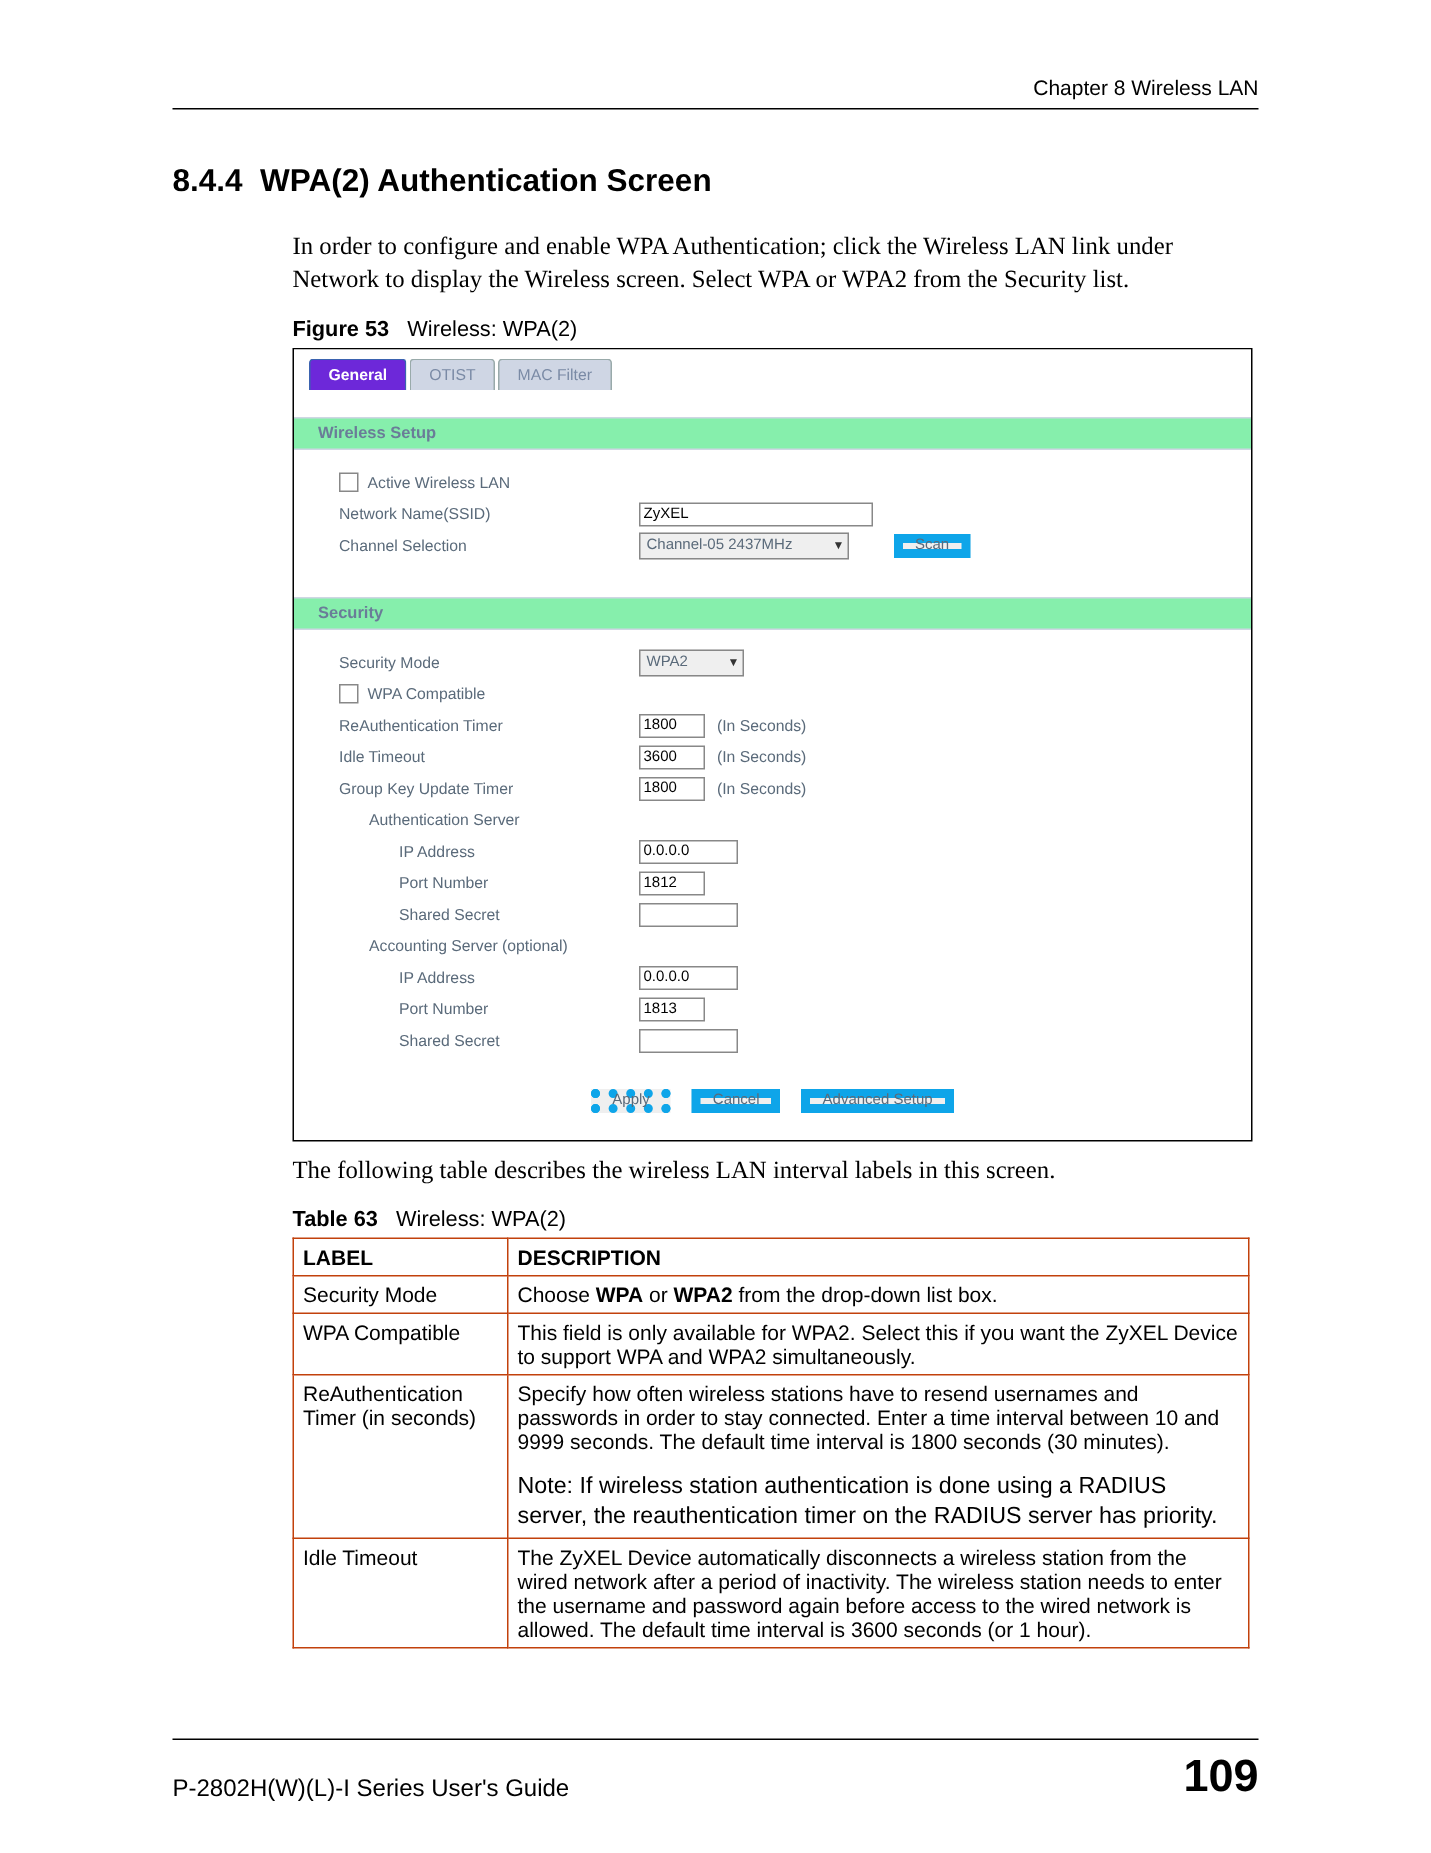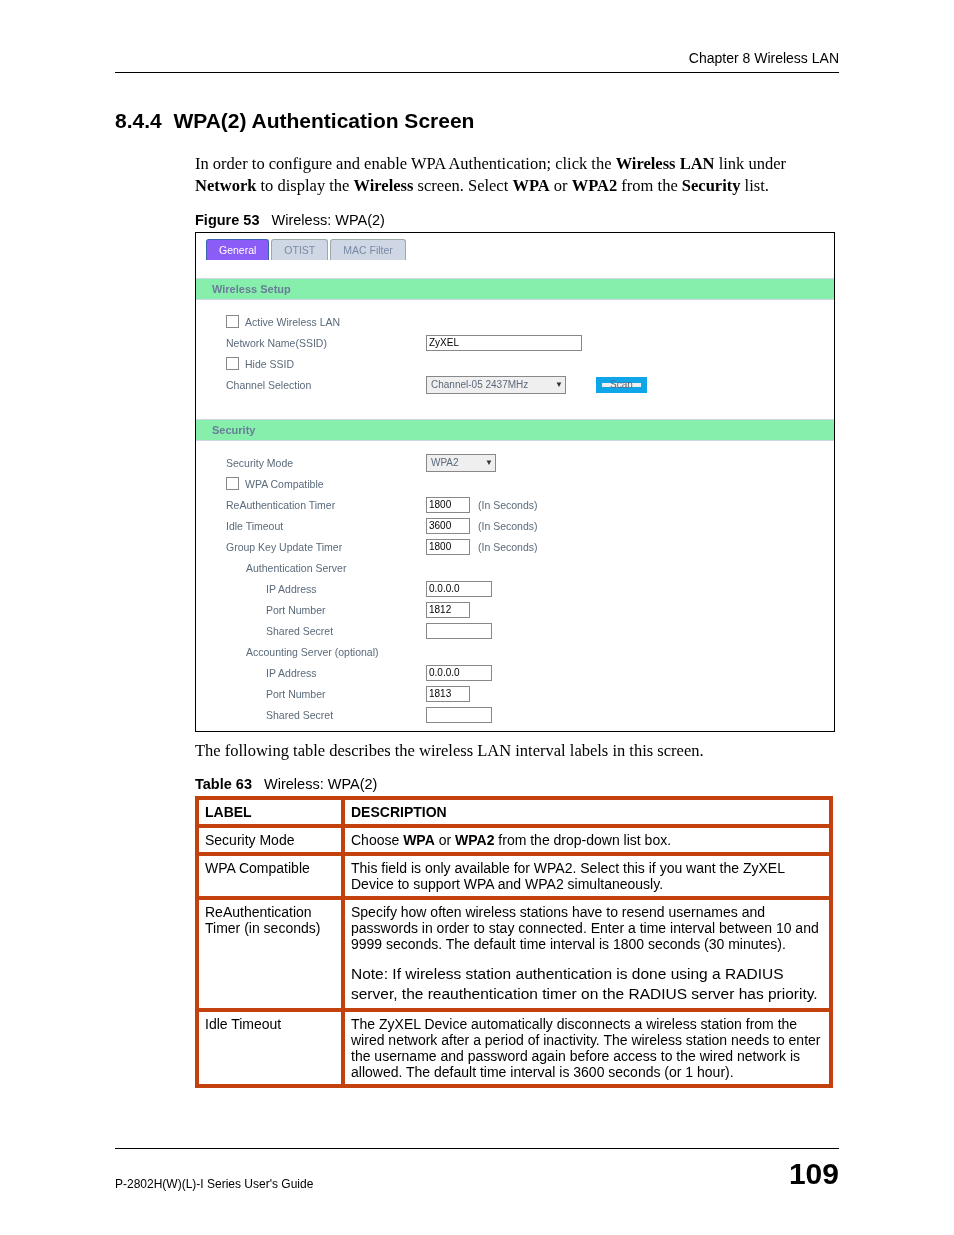--- a/index.html
+++ b/index.html
@@ -26,21 +26,21 @@
     font-family: Arial, Helvetica, sans-serif;
     font-size: 21px;
     font-weight: bold;
     margin-bottom: 20px;
   }
   .body-text {
     font-size: 16.5px;
     line-height: 1.35;
     margin: 0 0 14px 80px;
   }
-  .body-text .b { font-weight: bold; }
+  .body-text .b { font-weight: normal; }
   .caption {
     font-family: Arial, Helvetica, sans-serif;
     font-size: 14.5px;
     margin: 0 0 4px 80px;
   }
   .caption .label { font-weight: bold; }
   
   .figure-shell {
     margin: 0 0 8px 80px;
     border: 1px solid #000;
@@ -58,23 +58,23 @@
   .tab {
     padding: 4px 12px;
     border: 1px solid #9aa;
     border-bottom: none;
     background: #cfd6e4;
     color: #7a8aa5;
     border-radius: 3px 3px 0 0;
     margin-right: 2px;
   }
   .tab.active {
-    background: #8b5cf6;
+    background: #6d28d9;
     color: #fff;
-    font-weight: normal;
+    font-weight: bold;
     border-color: #3b63b0;
   }
   .panel {
     font-family: Verdana, Arial, sans-serif;
     font-size: 10.5px;
     color: #5a6a7a;
   }
   .section-bar {
     background: #86efac;
     color: #6a7c98;
@@ -155,21 +155,21 @@
   }
   
   table.desc {
     border-collapse: collapse;
     width: 638px;
     margin-left: 80px;
     font-family: Arial, Helvetica, sans-serif;
     font-size: 14px;
   }
   table.desc th, table.desc td {
-    border: 4px solid #c2410c;
+    border: 1px solid #c2410c;
     padding: 4px 6px;
     vertical-align: top;
     text-align: left;
   }
   table.desc th {
     font-weight: bold;
   }
   table.desc td.lblcell { width: 130px; }
   .note-text {
     font-size: 15.5px;
@@ -179,21 +179,21 @@
   
   .footer {
     border-top: 1.5px solid #000;
     margin-top: 60px;
     padding-top: 8px;
     display: flex;
     justify-content: space-between;
     align-items: flex-end;
     font-family: Arial, Helvetica, sans-serif;
   }
-  .footer .guide { font-size: 12px; }
+  .footer .guide { font-size: 16px; }
   .footer .pageno { font-size: 30px; font-weight: bold; }
 </style>
 </head>
 <body>
 
 <div class="page">
   <div class="header-running">Chapter 8 Wireless LAN</div>
 
   <div class="section-heading">
     <span>8.4.4</span>&nbsp;&nbsp;<span>WPA(2) Authentication Screen</span>
@@ -218,24 +218,20 @@
       <div class="form-area">
         <div class="row">
           <span class="chk"></span>
           <span>Active Wireless LAN</span>
         </div>
         <div class="row">
           <span class="lbl">Network Name(SSID)</span>
           <input class="txtinput w-wide" value="ZyXEL" style="">
         </div>
         <div class="row">
-          <span class="chk"></span>
-          <span>Hide SSID</span>
-        </div>
-        <div class="row">
           <span class="lbl">Channel Selection</span>
           <span class="sel" style="width:120px">Channel-05 2437MHz</span>
           <span style="width:30px"></span>
           <span class="btn">Scan</span>
         </div>
       </div>
 
       <div class="section-bar">Security</div>
       <div class="form-area">
         <div class="row">
@@ -286,20 +282,25 @@
         <div class="row indent2">
           <span class="lbl">Port Number</span>
           <input class="txtinput w-small" value="1813" style="">
         </div>
         <div class="row indent2">
           <span class="lbl">Shared Secret</span>
           <input class="txtinput w-ip" style="">
         </div>
       </div>
 
+      <div class="button-row">
+        <span class="btn dotted">Apply</span>
+        <span class="btn">Cancel</span>
+        <span class="btn">Advanced Setup</span>
+      </div>
     </div>
   </div>
 
   <p class="body-text">The following table describes the wireless LAN interval labels in this screen.</p>
 
   <div class="caption">
     <span class="label">Table 63</span>&nbsp;&nbsp;&nbsp;<span>Wireless: WPA(2)</span>
   </div>
 
   <table class="desc">

